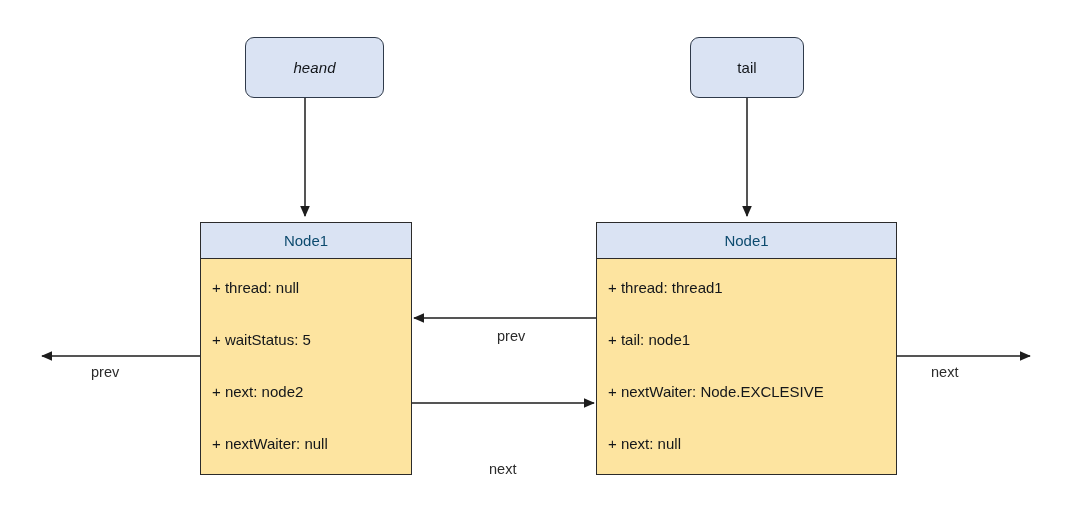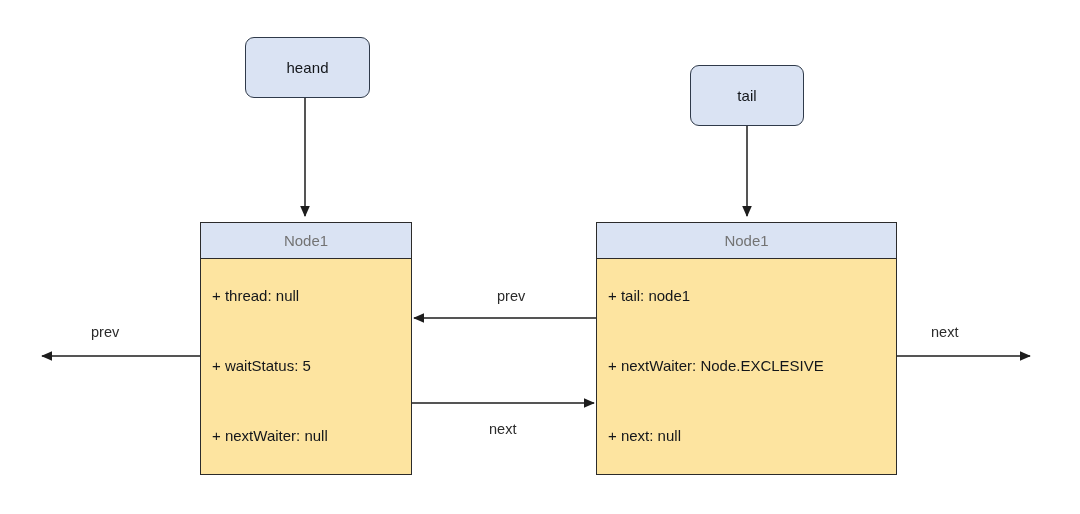--- a/index.html
+++ b/index.html
@@ -58,21 +58,21 @@
   }
   .node-header {
     box-sizing: border-box;
     height: 36px;
     background: #dae3f3;
     border-bottom: 1.4px solid #2b2b2b;
     display: flex;
     align-items: center;
     justify-content: center;
     font-size: 15px;
-    color: #737373;
+    color: #0c4a6e;
     flex: 0 0 auto;
   }
   .node-body {
     flex: 1 1 auto;
     display: flex;
     flex-direction: column;
     justify-content: space-around;
     padding: 2px 0 4px 0;
     box-sizing: border-box;
   }
@@ -83,20 +83,21 @@
     line-height: 17px;
     white-space: nowrap;
   }
 
   
   .edge-label {
     position: absolute;
     font-size: 14.5px;
     color: #2b2b2b;
     white-space: nowrap;
+    margin-top: 40px;
   }
 </style>
 </head>
 <body>
 
 <div id="canvas">
 
   <svg class="svg-layer" viewBox="0 0 1080 514" width="1080" height="514">
     <defs>
       <marker id="arrowEnd" viewBox="0 0 10 10" refX="9.2" refY="5" markerWidth="7.5" markerHeight="7.5" orient="auto-start-reverse">
@@ -122,44 +123,46 @@
 
     <g>
       <line x1="412" y1="403" x2="594" y2="403" stroke="#1d1d1d" stroke-width="1.5" marker-end="url(#arrowEnd)"></line>
     </g>
 
     <g>
       <line x1="897" y1="356" x2="1030" y2="356" stroke="#1d1d1d" stroke-width="1.5" marker-end="url(#arrowEnd)"></line>
     </g>
   </svg>
 
-  <div class="ptr-box" style="left:245px; top:37px; width:125px; height:61px;">
+  <div class="ptr-box" style="left:245px; top:37px; width:139px; height:61px;font-style:italic;">
     <span>heand</span>
   </div>
 
-  <div class="ptr-box" style="left:690px; top:37px; width:114px; height:61px;margin-top:28px;">
+  <div class="ptr-box" style="left:690px; top:37px; width:114px; height:61px;">
     <span>tail</span>
   </div>
 
   <div class="node-box" style="left:200px; top:222px; width:212px; height:253px;">
     <div class="node-header">
       <span>Node1</span>
     </div>
     <div class="node-body">
       <div class="node-field">+ thread: null</div>
       <div class="node-field">+ waitStatus: 5</div>
+      <div class="node-field">+ next: node2</div>
       <div class="node-field">+ nextWaiter: null</div>
     </div>
   </div>
 
   <div class="node-box" style="left:596px; top:222px; width:301px; height:253px;">
     <div class="node-header">
       <span>Node1</span>
     </div>
     <div class="node-body">
+      <div class="node-field">+ thread: thread1</div>
       <div class="node-field">+ tail: node1</div>
       <div class="node-field">+ nextWaiter: Node.EXCLESIVE</div>
       <div class="node-field">+ next: null</div>
     </div>
   </div>
 
   <div class="edge-label" style="left:91px; top:324px;">prev</div>
 
   <div class="edge-label" style="left:497px; top:288px;">prev</div>
 

